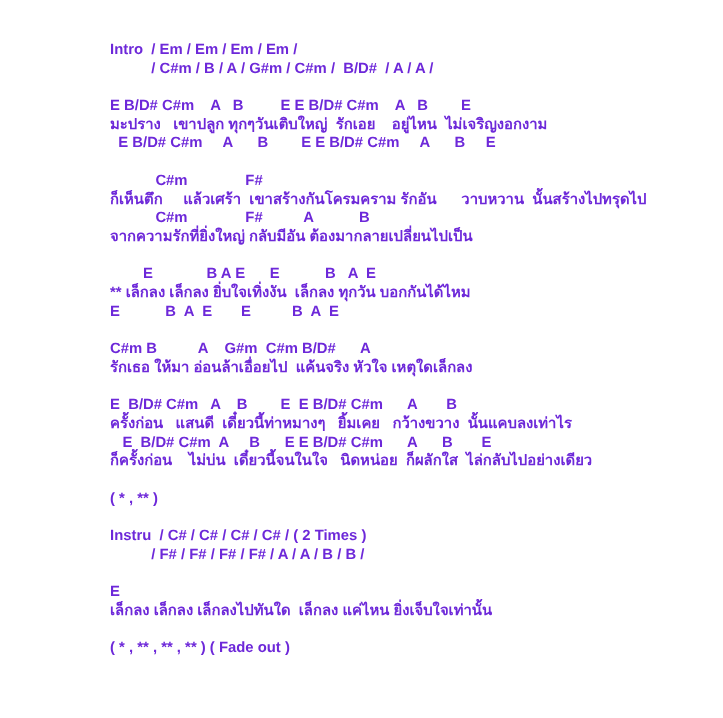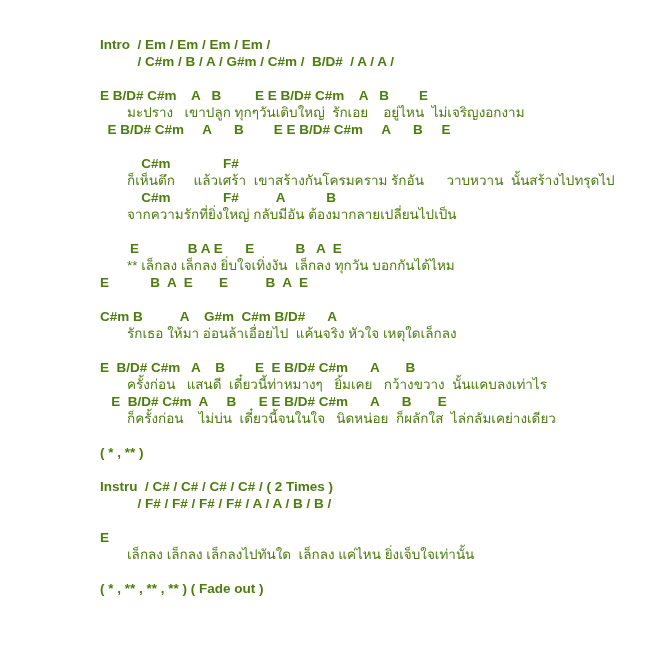--- a/index.html
+++ b/index.html
@@ -11,29 +11,29 @@
     overflow: hidden;
   }
   .sheet {
     box-sizing: border-box;
     width: 657px;
     height: 653px;
     padding: 36px 10px 10px 100px;
     font-family: "Liberation Sans", "DejaVu Sans", sans-serif;
     font-size: 13.5px;
     line-height: 17px;
-    color: #4d7c0f;
+    color: #6d28d9;
     background: #ffffff;
   }
   .ln {
     white-space: pre;
     min-height: 17px;
   }
   .b { font-weight: bold; }
-  .r { font-weight: normal; margin-left: 27px; }
+  .r { font-weight: bold; }
   .g { margin-top: 17px; }
 </style>
 </head>
 <body>
 
 <div class="sheet">
   <div class="ln b">Intro  / Em / Em / Em / Em /</div>
   <div class="ln b">          / C#m / B / A / G#m / C#m /  B/D#  / A / A /</div>
 
   <div class="ln b g">E B/D# C#m    A   B         E E B/D# C#m    A   B        E</div>
@@ -48,21 +48,21 @@
   <div class="ln b g">        E             B A E      E           B   A  E</div>
   <div class="ln r">** เล็กลง เล็กลง ยิ่บใจเทิ่งงัน  เล็กลง ทุกวัน บอกกันได้ไหม</div>
   <div class="ln b">E           B  A  E       E          B  A  E</div>
   <div class="ln b g">C#m B          A    G#m  C#m B/D#      A</div>
 
   <div class="ln r">รักเธอ ให้มา อ่อนล้าเอื่อยไป  แค้นจริง หัวใจ เหตุใดเล็กลง</div>
 
   <div class="ln b g">E  B/D# C#m   A    B        E  E B/D# C#m      A       B</div>
   <div class="ln r">ครั้งก่อน   แสนดี  เดี๋ยวนี้ท่าหมางๆ   ยิ้มเคย   กว้างขวาง  นั้นแคบลงเท่าไร</div>
   <div class="ln b">   E  B/D# C#m  A     B      E E B/D# C#m      A      B       E</div>
-  <div class="ln r">ก็ครั้งก่อน    ไม่บ่น  เดี๋ยวนี้จนในใจ   นิดหน่อย  ก็ผลักใส  ไล่กลัมเคย่างเดียว</div>
+  <div class="ln r">ก็ครั้งก่อน    ไม่บ่น  เดี๋ยวนี้จนในใจ   นิดหน่อย  ก็ผลักใส  ไล่กลับไปอย่างเดียว</div>
 
   <div class="ln b g">( * , ** )</div>
 
   <div class="ln b g">Instru  / C# / C# / C# / C# / ( 2 Times )</div>
   <div class="ln b">          / F# / F# / F# / F# / A / A / B / B /</div>
 
   <div class="ln b g">E</div>
   <div class="ln r">เล็กลง เล็กลง เล็กลงไปทันใด  เล็กลง แค่ไหน ยิ่งเจ็บใจเท่านั้น</div>
 
   <div class="ln b g">( * , ** , ** , ** ) ( Fade out )</div>

